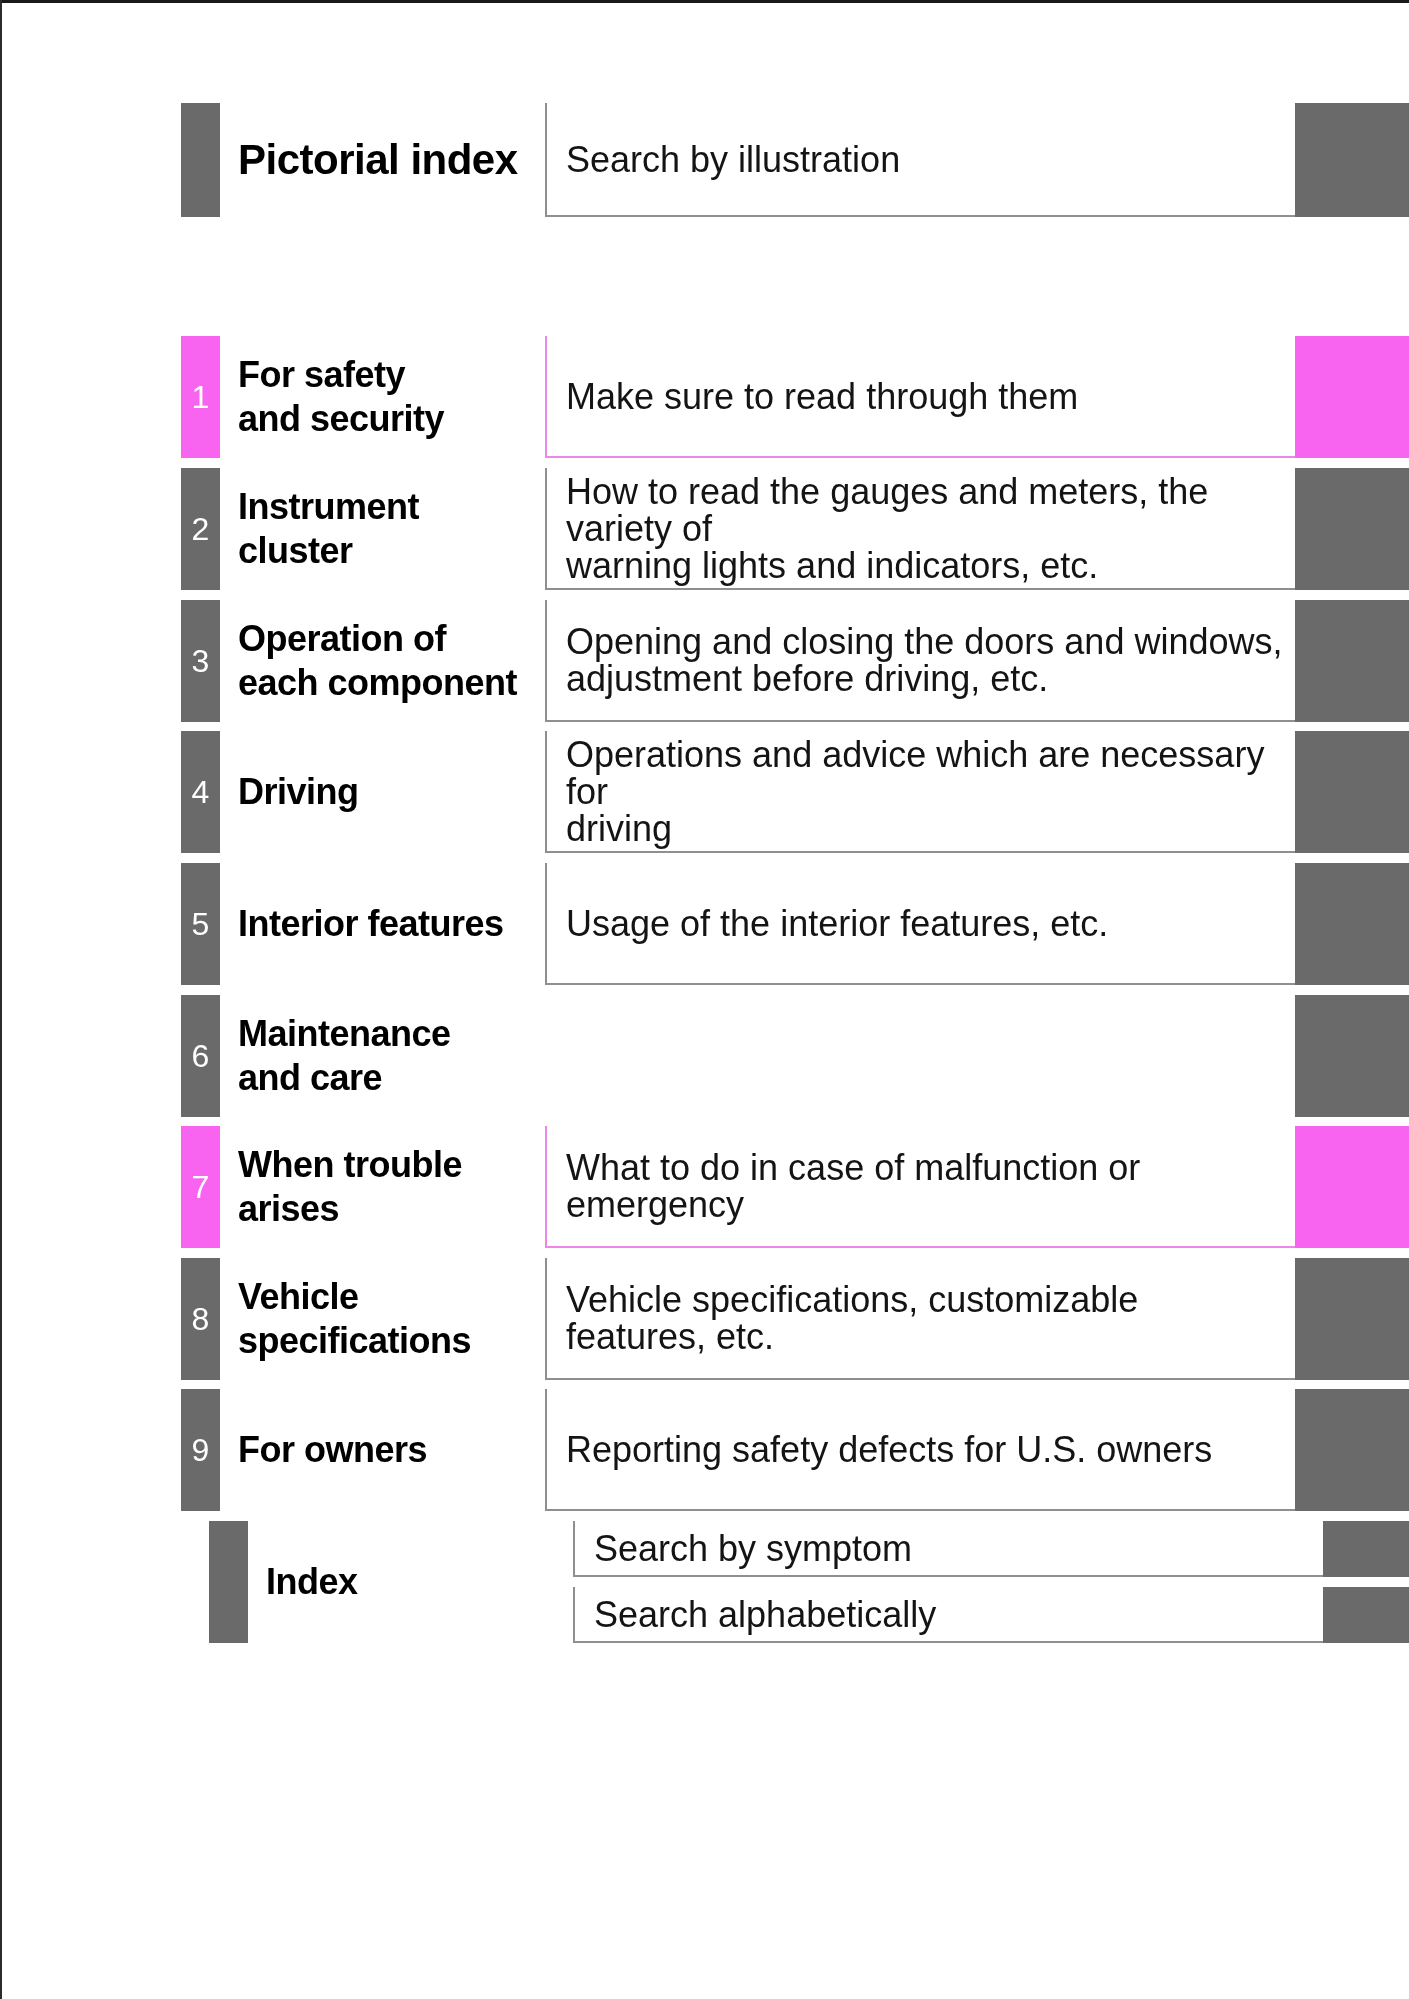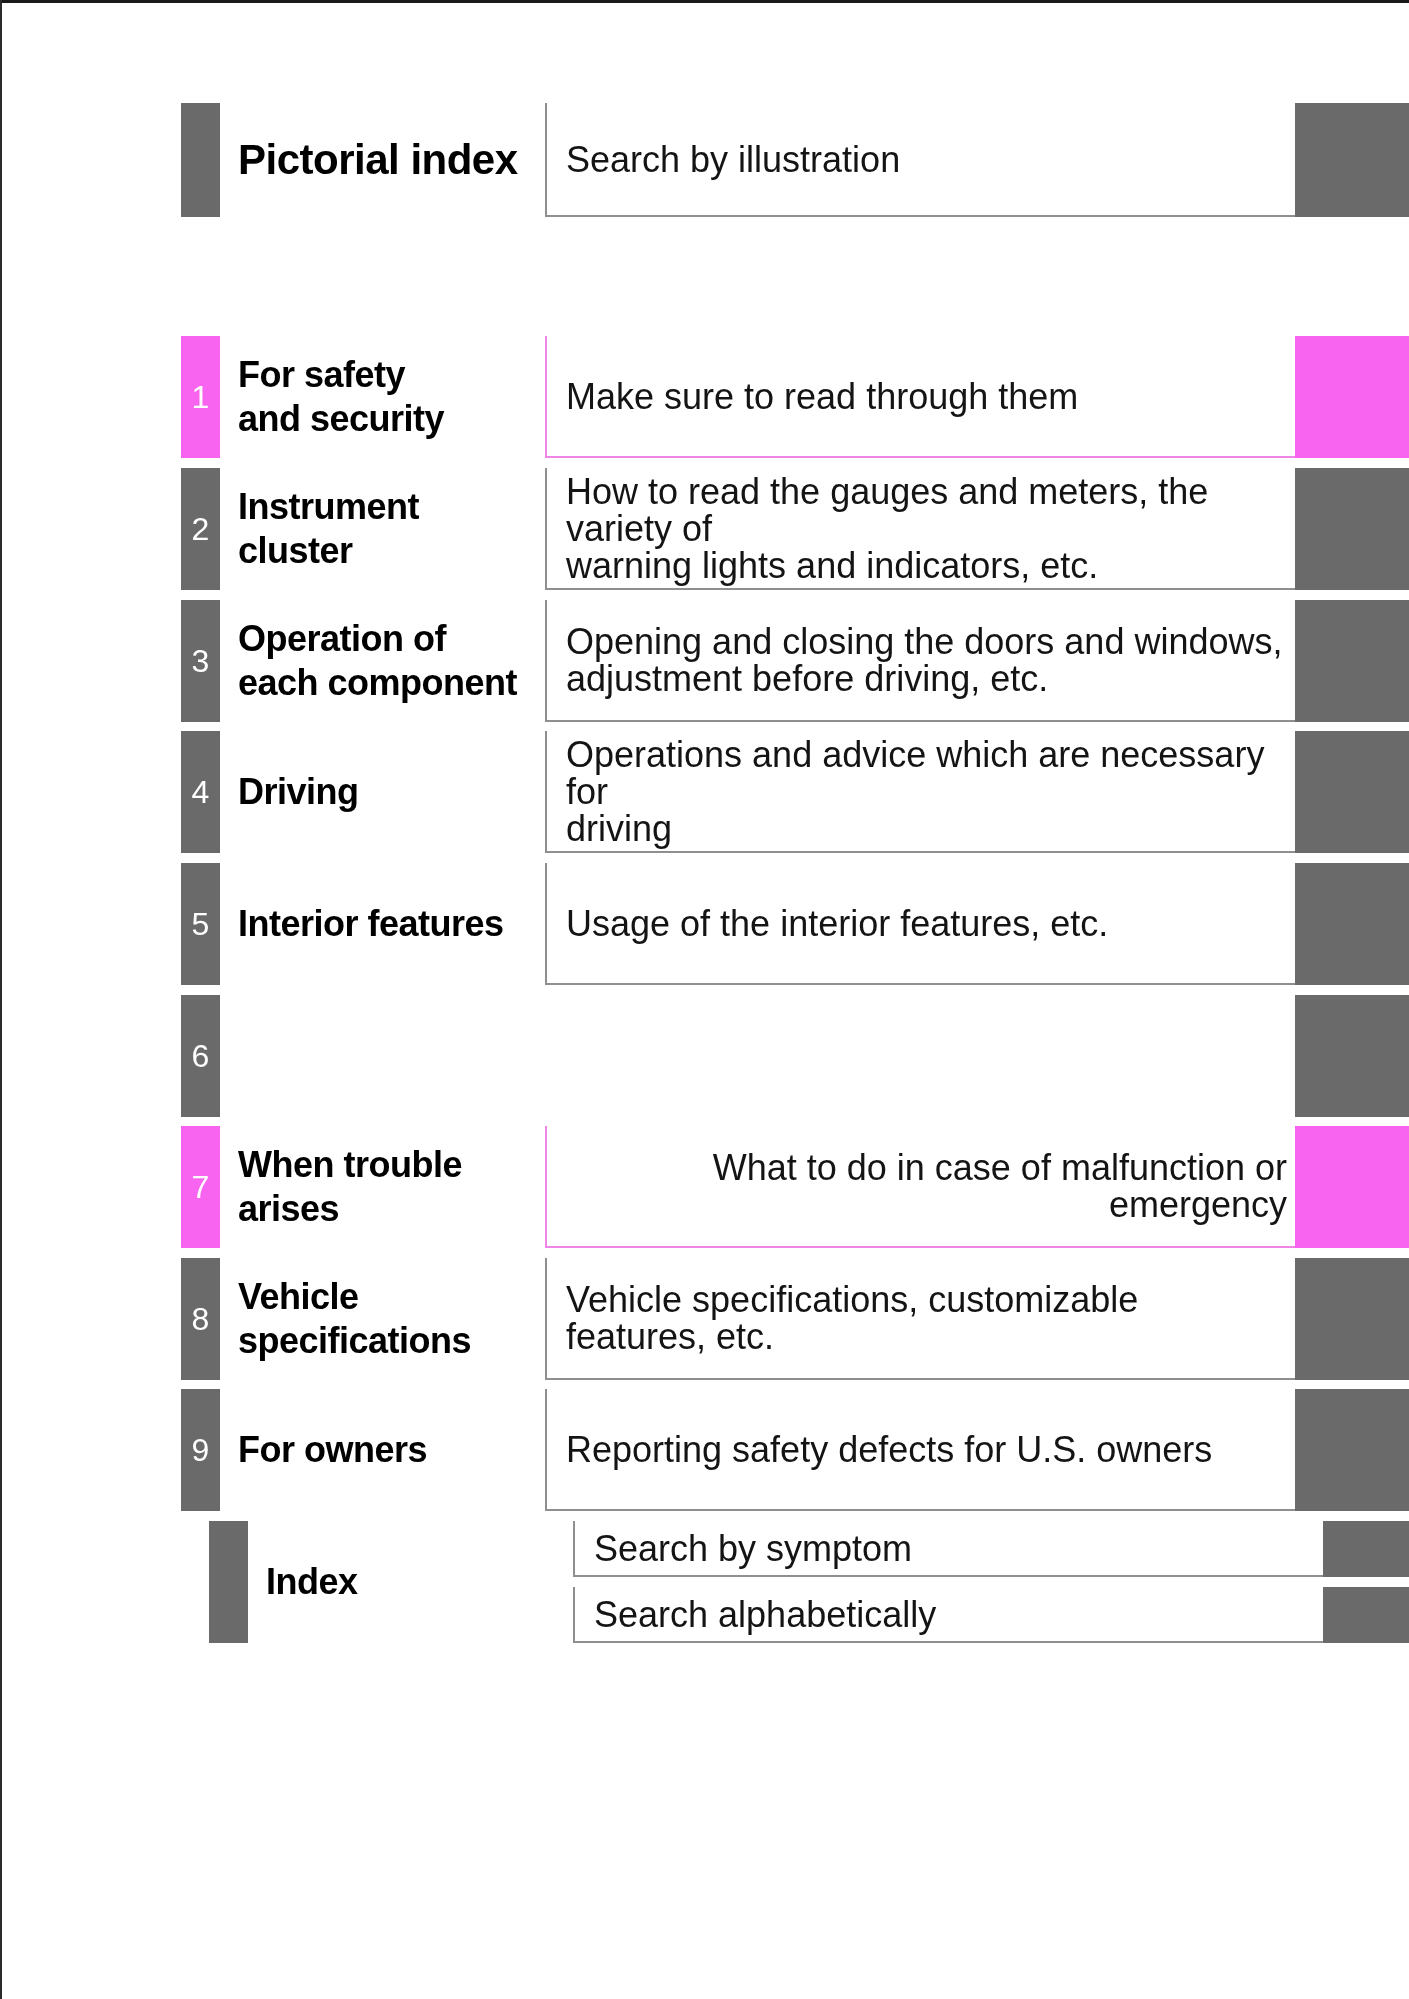--- a/index.html
+++ b/index.html
@@ -44,21 +44,21 @@
     padding-left:19px;padding-right:8px;
     font-size:36px;line-height:37px;color:var(--text_dark);
     white-space:pre-line;background:#fff;
   }
   .edge-block{
     position:absolute;left:1295px;width:114px;top:0;height:100%;
     background:var(--gray);
   }
   .row.pink .tab{background:var(--pink);}
   .row.pink .edge-block{background:var(--pink);}
-  .row.pink .desc-box{border-left-color:var(--border_pink);border-bottom-color:var(--border_pink);text-align:right;}
+  .row.pink .desc-box{border-left-color:var(--border_pink);border-bottom-color:var(--border_pink);}
 
   
   .sub{position:absolute;left:0;width:1409px;}
   .sub-1{top:0;height:56px;}
   .sub-2{top:66px;height:56px;padding-left:23px;}
   .sub .desc-box,.sub .edge-block{height:100%;}
 </style>
 </head>
 <body>
 
@@ -133,20 +133,22 @@
     <div class="desc-box">
       <span>Usage of the interior features, etc.</span>
     </div>
     <div class="edge-block"></div>
   </div>
 
   <div class="row" id="row-6">
     <div class="tab">
         <span>6</span>
       </div>
+    <div class="title">Maintenance
+and care</div>
     <div class="edge-block"></div>
   </div>
 
   <div class="row pink" id="row-7">
     <div class="tab">
         <span>7</span>
       </div>
     <div class="title">When trouble
 arises</div>
     <div class="desc-box">

